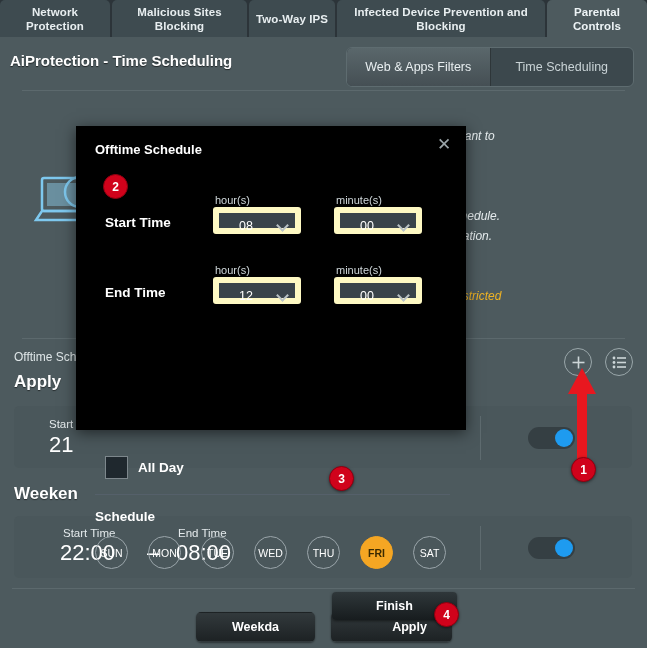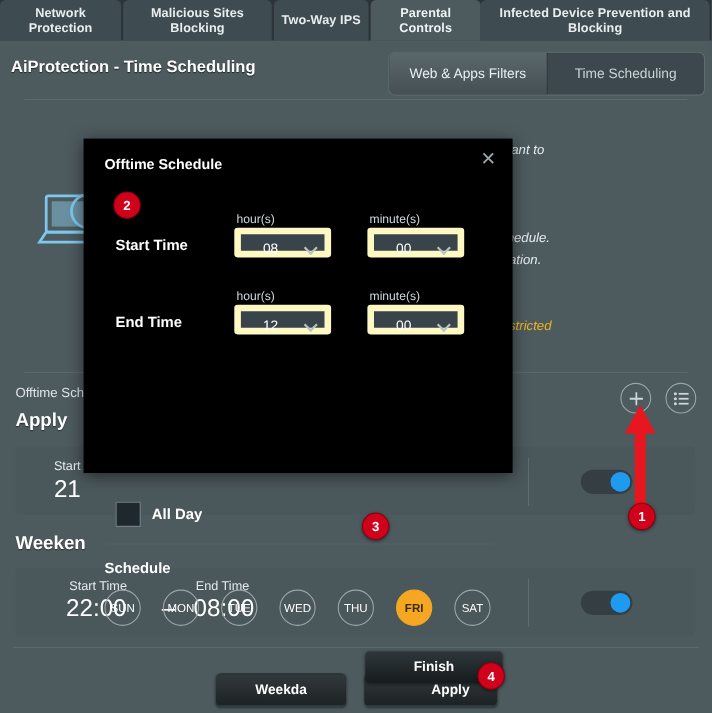--- a/index.html
+++ b/index.html
@@ -40,21 +40,21 @@
   .pagehead {
     position: absolute; top: 37px; left: 0; width: 647px; height: 53px;
     background: #4d5a5e;
   }
   .pagetitle {
     position: absolute; left: 10px; top: 15px;
     font-size: 15px; font-weight: bold; color: #ffffff;
     text-shadow: 0 1px 1px rgba(0,0,0,.6);
   }
   .subtabs {
-    position: absolute; right: 6px; top: 10px;
+    position: absolute; right: 13px; top: 10px;
     height: 40px; width: 288px;
     background: #3c484d;
     border: 1px solid #5e6c70;
     border-radius: 6px;
     display: flex; overflow: hidden;
   }
   .subtab {
     flex: 1; display: flex; align-items: center; justify-content: center;
     font-size: 12.5px; color: #c9d3d6;
   }
@@ -230,25 +230,25 @@
   <div class="tabstrip">
     <div class="tab t0">
         <span>Network Protection</span>
       </div>
     <div class="tab t1">
         <span>Malicious Sites Blocking</span>
       </div>
     <div class="tab t2">
         <span>Two-Way IPS</span>
       </div>
+    <div class="tab t3">
+        <span>Infected Device Prevention and Blocking</span>
+      </div>
     <div class="tab t4 active">
         <span>Parental Controls</span>
-      </div>
-    <div class="tab t3">
-        <span>Infected Device Prevention and Blocking</span>
       </div>
   </div>
 
   <div class="pagehead">
     <div class="pagetitle">AiProtection - Time Scheduling</div>
     <div class="subtabs">
       <div class="subtab sel">
           <span>Web &amp; Apps Filters</span>
         </div>
       <div class="subtab">

